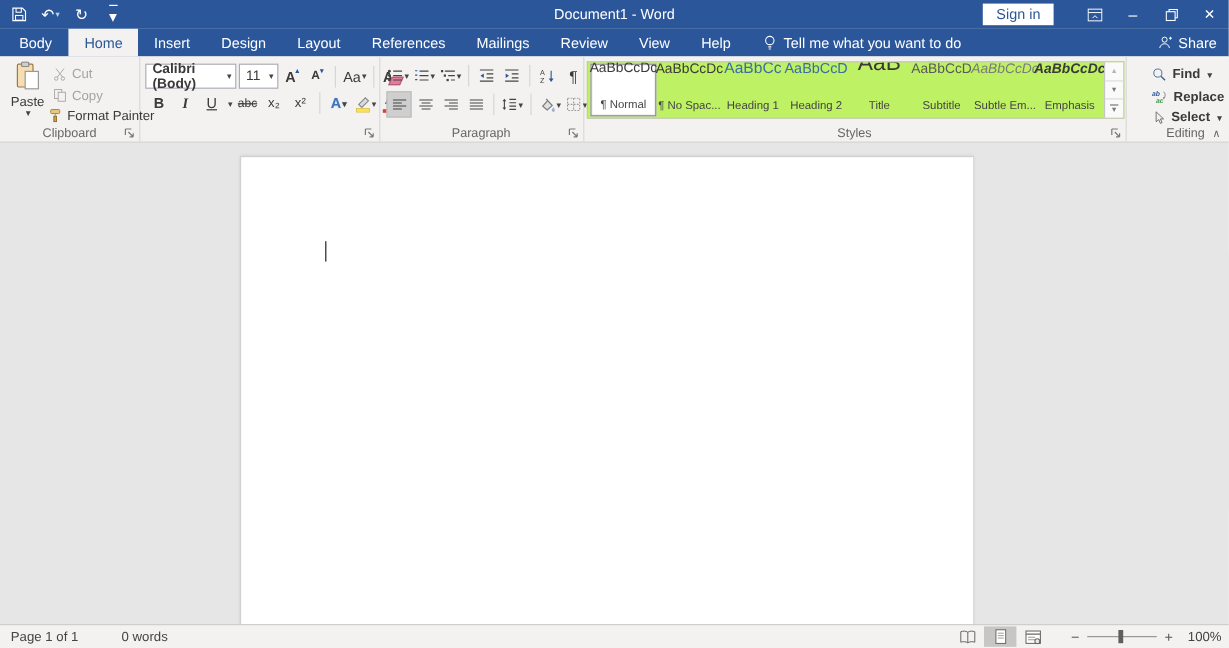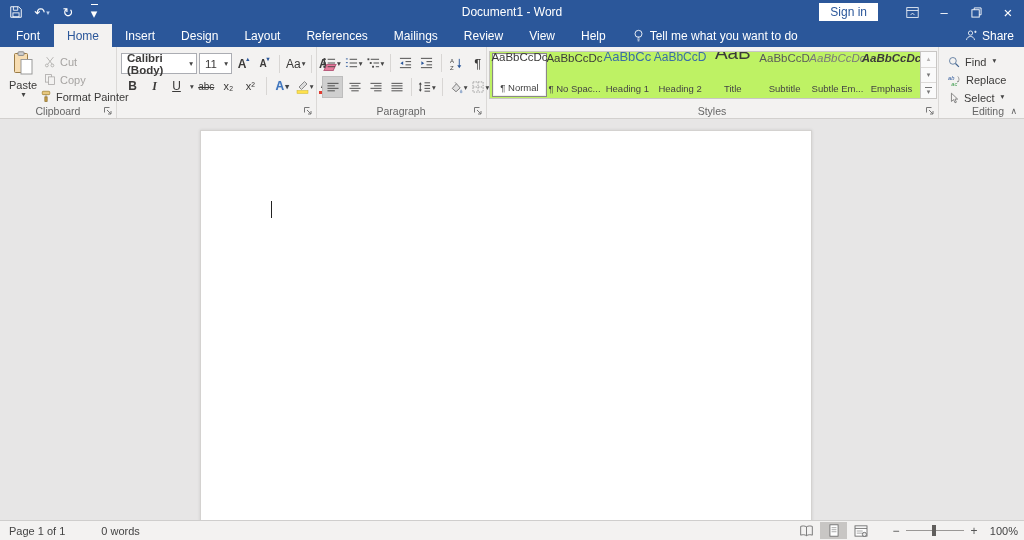--- a/index.html
+++ b/index.html
@@ -86,22 +86,22 @@
   .prev.subtle{font-style:italic;color:#7a7a7a;}
   .prev.emph{font-style:italic;font-weight:bold;}
   .gal-scroll{width:15px;border-left:1px solid #c8c6c4;display:flex;flex-direction:column;}
   .gal-scroll .sb{flex:1;display:flex;align-items:center;justify-content:center;font-size:7px;color:#777;
                   border-bottom:1px solid #dcdad8;background:#fafafa;cursor:pointer;}
   .gal-scroll .sb:last-child{border-bottom:none;}
   .gal-more{display:flex;flex-direction:column;align-items:center;line-height:0.5;}
   .gal-more .bar{width:7px;border-top:1px solid #777;margin-bottom:2px;}
 
   
-  .edit-row{position:absolute;left:10px;display:flex;gap:5px;font-size:11px;
-            white-space:nowrap;cursor:pointer;}
+  .edit-row{position:absolute;left:22px;display:flex;align-items:center;gap:5px;font-size:11px;
+            white-space:nowrap;cursor:pointer;font-weight:bold;}
   .collapse{position:absolute;right:7px;bottom:2px;font-size:9px;color:#666;cursor:pointer;}
 
   
   .docarea{position:absolute;left:0;top:119px;right:0;height:402px;background:#e7e6e6;overflow:hidden;}
   .page{position:absolute;left:200px;top:11px;width:610px;height:391px;background:#fff;
         border:1px solid #d4d2d0;box-shadow:0 0 3px rgba(0,0,0,0.12);}
   .cursor{position:absolute;left:70px;top:70px;width:1px;height:17px;background:#222;
           animation:blink 1.06s step-end infinite;}
   @keyframes blink{0%,50%{opacity:1}51%,100%{opacity:0}}
 
@@ -159,21 +159,21 @@
         <svg width="11" height="11" viewBox="0 0 12 12">
             <rect x="1" y="3" width="8" height="8" fill="none" stroke="#fff"></rect>
             <path d="M3.5 3V1h7.5v7.5H9" fill="none" stroke="#fff"></path>
           </svg>
       </span>
       <span class="winbtn" style="font-size:15px;">×</span>
     </div>
   </div>
 
   <div class="tabrow">
-    <span class="tab file">Font</span>
+    <span class="tab file">Body</span>
     <span class="tab active">Home</span>
     <span class="tab">Insert</span>
     <span class="tab">Design</span>
     <span class="tab">Layout</span>
     <span class="tab">References</span>
     <span class="tab">Mailings</span>
     <span class="tab">Review</span>
     <span class="tab">View</span>
     <span class="tab">Help</span>
     <span class="tellme">

